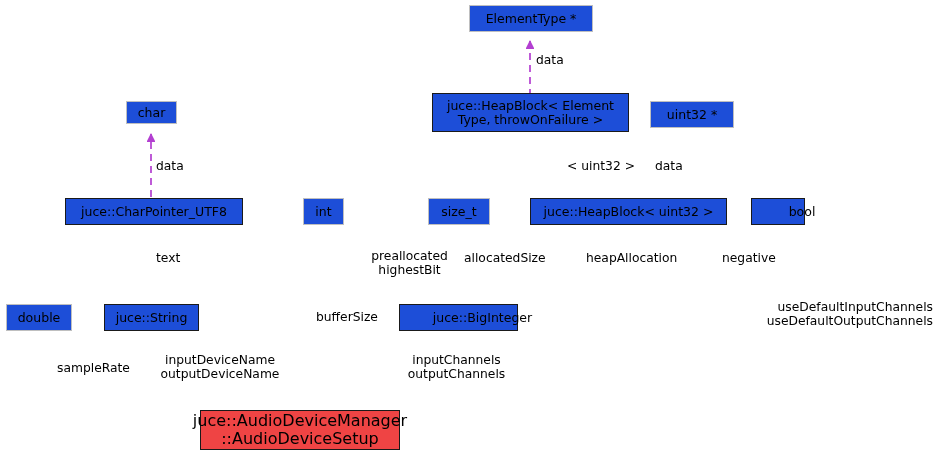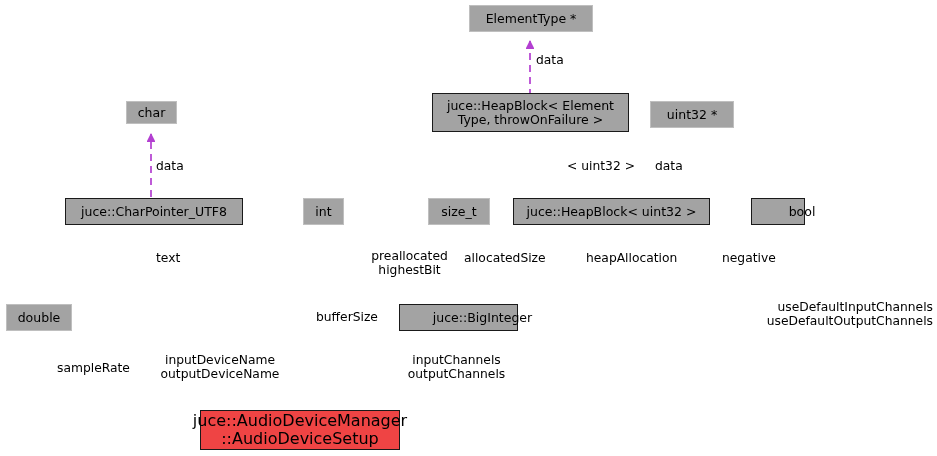--- a/index.html
+++ b/index.html
@@ -23,21 +23,21 @@
     width: 937px;
     height: 456px;
   }
   .node {
     position: absolute;
     box-sizing: border-box;
     display: flex;
     align-items: center;
     justify-content: center;
     text-align: center;
-    background: #a3a3a3;
+    background: #1d4ed8;
     line-height: 1.12;
     white-space: pre;
     z-index: 3;
   }
   
   .node.plain {
     border: 1px solid #bfbfbf;
     font-size: 12.5px;
     color: #000000;
   }
@@ -135,26 +135,27 @@
 Type, throwOnFailure &gt;</div>
 
   <div class="node plain" style="left:650px; top:101px; width:84px; height:27px;">uint32 *</div>
 
   <div class="node klass" style="left:65px; top:198px; width:178px; height:27px;">juce::CharPointer_UTF8</div>
 
   <div class="node plain" style="left:303px; top:198px; width:41px; height:27px;">int</div>
 
   <div class="node plain" style="left:428px; top:198px; width:62px; height:27px;">size_t</div>
 
-  <div class="node klass" style="left:513px; top:198px; width:197px; height:27px;">juce::HeapBlock&lt; uint32 &gt;</div>
+  <div class="node klass" style="left:530px; top:198px; width:197px; height:27px;">juce::HeapBlock&lt; uint32 &gt;</div>
 
   <div class="node klass" style="left:751px; top:198px; width:54px; height:27px;padding-left:48px;">bool</div>
 
   <div class="node plain" style="left:6px; top:304px; width:66px; height:27px;">double</div>
 
+  <div class="node klass" style="left:104px; top:304px; width:95px; height:27px;">juce::String</div>
 
   <div class="node klass" style="left:399px; top:304px; width:119px; height:27px;padding-left:48px;">juce::BigInteger</div>
 
   <div class="node focus" style="left:200px; top:410px; width:200px; height:40px;">juce::AudioDeviceManager
 ::AudioDeviceSetup</div>
 
   <div class="edge-label left" style="left:536px; top:53px;">data</div>
 
   <div class="edge-label left" style="left:156px; top:159px;">data</div>
 

